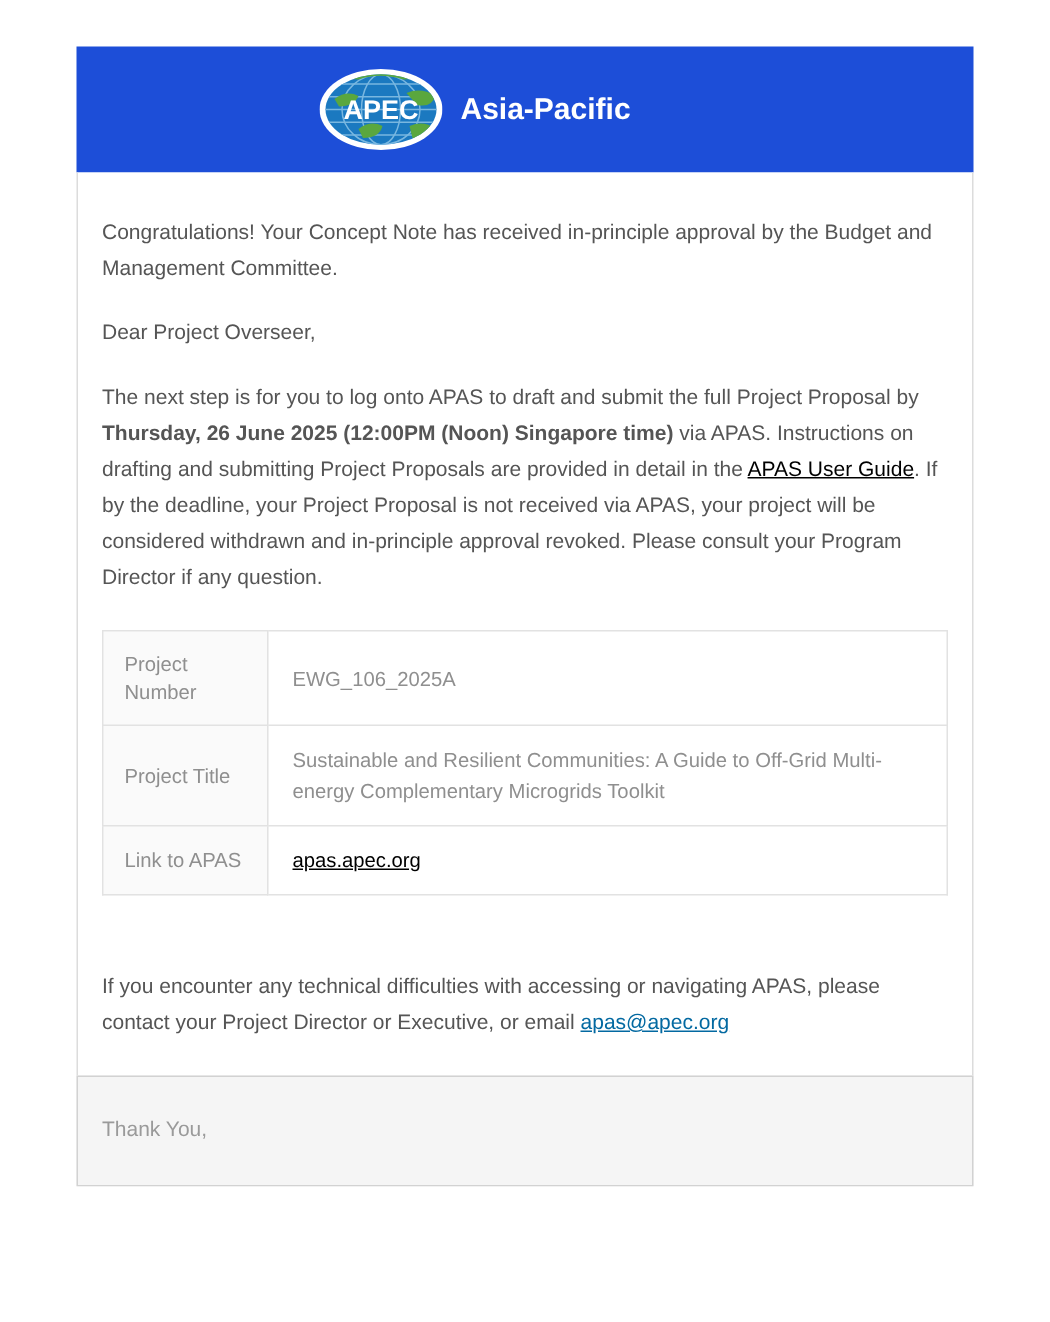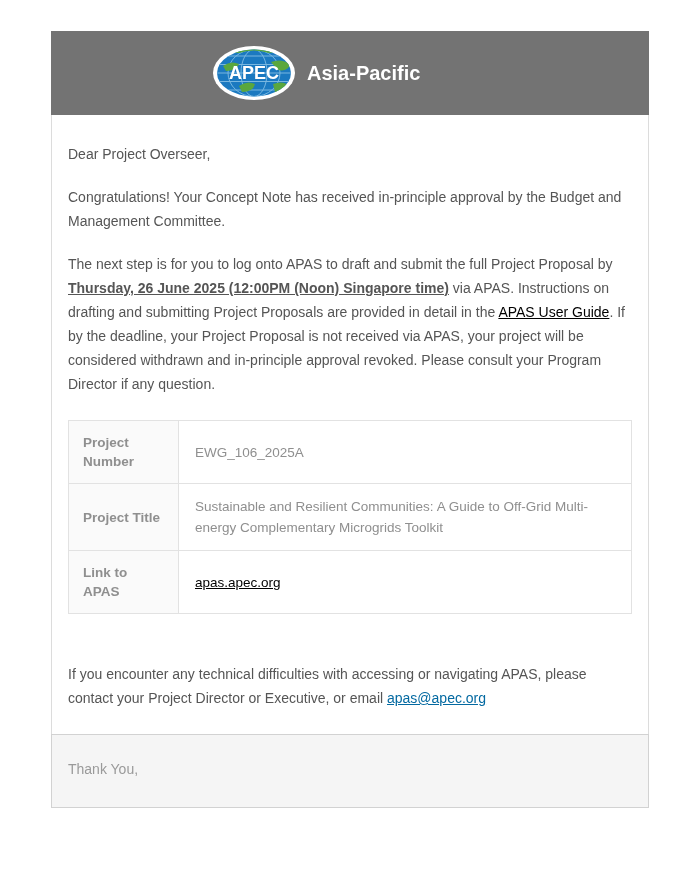--- a/index.html
+++ b/index.html
@@ -6,21 +6,21 @@
   html, body { margin: 0; padding: 0; background: #ffffff; }
   body {
     font-family: "Liberation Sans", "DejaVu Sans", sans-serif;
     width: 700px;
   }
   .email-container {
     width: 598px;
     margin: 31px auto 0 auto;
   }
   .email-header {
-    background: #737373;
+    background: #1d4ed8;
     height: 84px;
     display: flex;
     align-items: center;
     padding-left: 162px;
   }
   .logo-wrap { flex: 0 0 auto; }
   .logo-wrap svg { display: block; }
   .org-name {
     color: #ffffff;
     font-weight: bold;
@@ -35,21 +35,20 @@
     border-right: 1px solid #dcdcdc;
     padding: 27px 16px 16px 16px;
     color: #555555;
     font-size: 14px;
     line-height: 24px;
   }
   .email-body p { margin: 19px 0; }
   .email-body p:first-child { margin-top: 0; }
   .deadline {
     font-weight: bold;
-    text-decoration: underline;
   }
   a.doc-link {
     color: #000000;
     text-decoration: underline;
     cursor: pointer;
   }
   a.mail-link {
     color: #0369a1;
     text-decoration: underline;
     cursor: pointer;
@@ -60,21 +59,21 @@
     margin-top: 24px;
   }
   table.project-table td {
     border: 1px solid #e2e2e2;
     font-size: 13.5px;
     color: #8f8f8f;
     vertical-align: middle;
   }
   td.cell-label {
     background: #fafafa;
-    font-weight: bold;
+    font-weight: normal;
     width: 110px;
     padding: 12px 14px;
     line-height: 19px;
   }
   td.cell-value {
     padding: 12px 16px;
     line-height: 21px;
   }
   p.contact-para { margin-top: 48px; margin-bottom: 8px; }
   .email-footer {
@@ -121,23 +120,23 @@
         </g>
         <text x="41" y="33" text-anchor="middle" font-size="18" font-weight="bold" fill="#ffffff" font-family="Liberation Sans, sans-serif">APEC</text>
       </svg>
     </span>
     <div class="org-name">
       <div>Asia-Pacific</div>
     </div>
   </div>
 
   <div class="email-body">
+    <p>Congratulations! Your Concept Note has received in-principle approval by the Budget and Management Committee.</p>
+
     <p>Dear Project Overseer,</p>
-
-    <p>Congratulations! Your Concept Note has received in-principle approval by the Budget and Management Committee.</p>
 
     <p><span>The next step is for you to log onto APAS to draft and submit the full Project Proposal by </span><span class="deadline">Thursday, 26 June 2025 (12:00PM (Noon) Singapore time)</span><span> via APAS. Instructions on drafting and submitting Project Proposals are provided in detail in the </span><a class="doc-link" href="#">APAS User Guide</a><span>. If by the deadline, your Project Proposal is not received via APAS, your project will be considered withdrawn and in-principle approval revoked. Please consult your Program Director if any question.</span></p>
 
 
     <table class="project-table">
       <tbody>
         <tr>
           <td class="cell-label">Project Number</td>
           <td class="cell-value">EWG_106_2025A</td>
         </tr>

